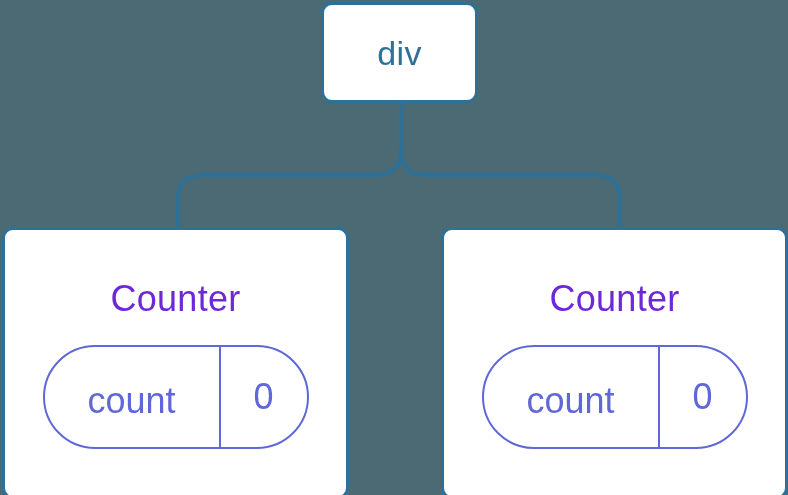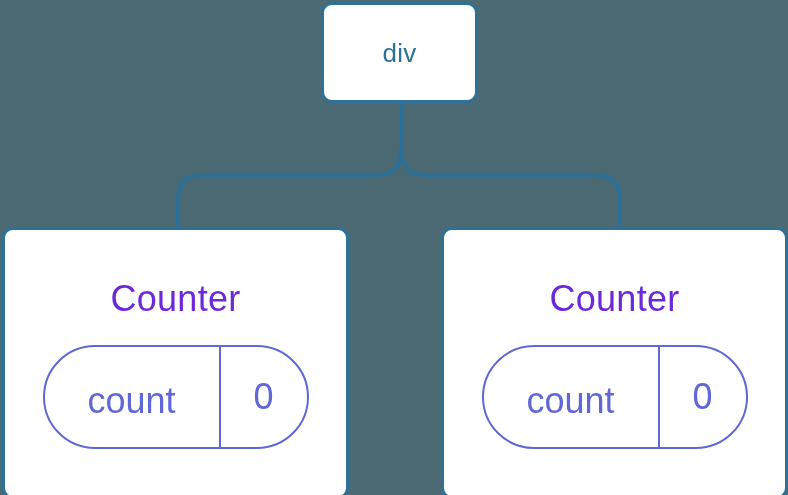--- a/index.html
+++ b/index.html
@@ -44,21 +44,21 @@
     left: 321px;
     top: 2px;
     width: 157px;
     height: 101px;
     display: flex;
     align-items: center;
     justify-content: center;
   }
   #node-root .node-title {
     color: #2d7199;
-    font-size: 26px;
+    font-size: 34px;
     line-height: 1;
     letter-spacing: 0.3px;
   }
 
   
   .node-child {
     top: 227px;
     width: 347px;
     height: 272px;
     display: flex;

